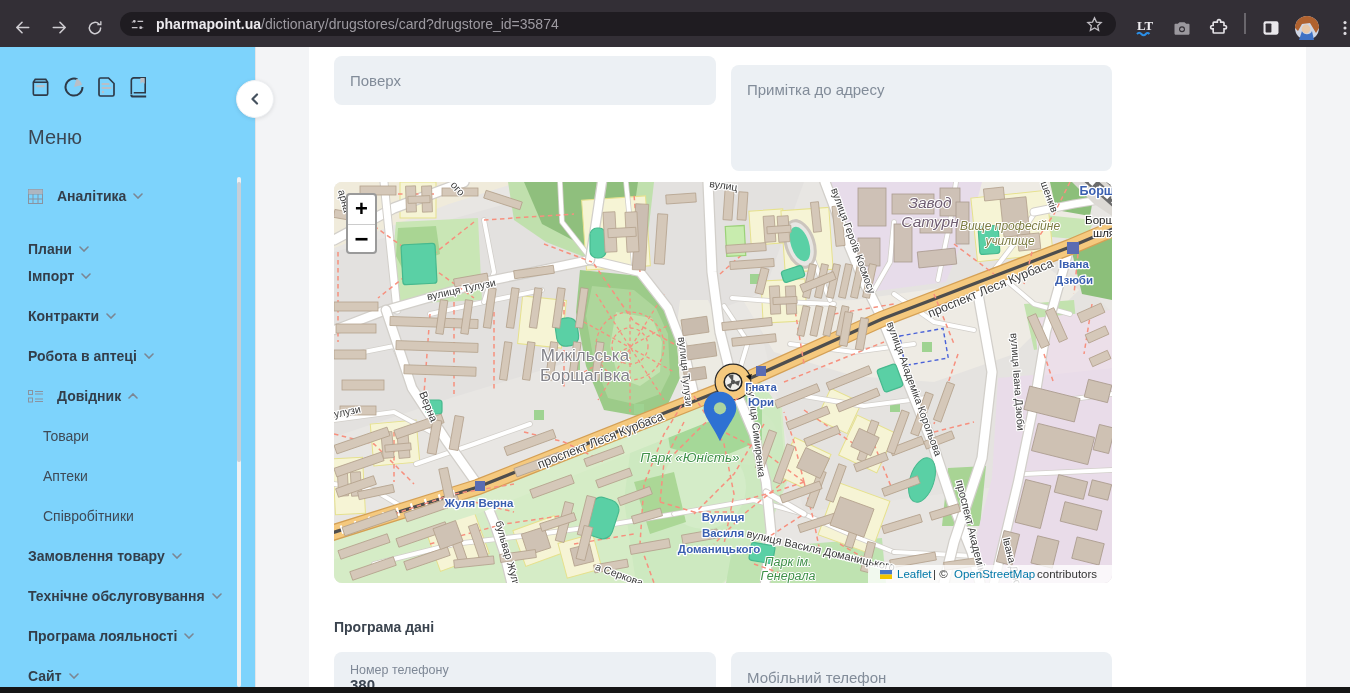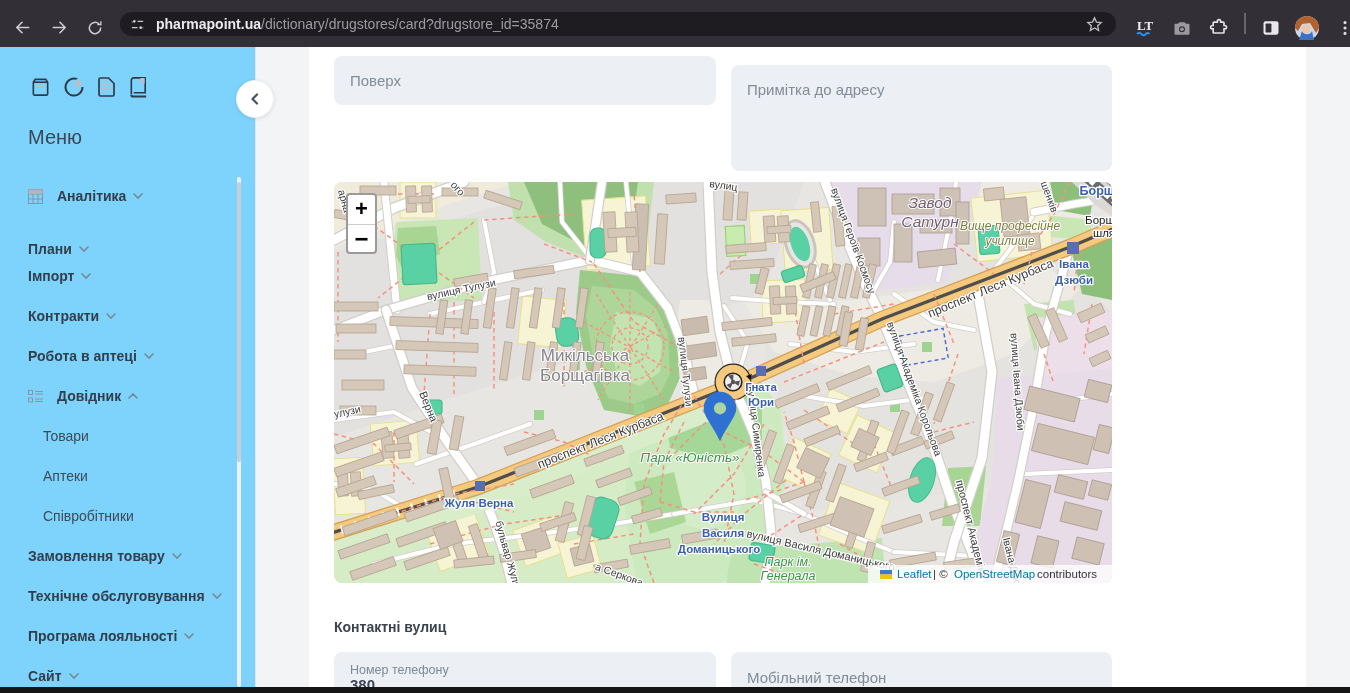--- a/index.html
+++ b/index.html
@@ -640,21 +640,21 @@
 <text x="599" y="396" font-size="11.5" fill="#333333">| ©</text>
 <text x="620" y="396" font-size="11.5" fill="#0078a8">OpenStreetMap</text>
 <text x="703" y="396" font-size="11.5" fill="#333333">contributors</text>
       </svg></div>
   <div id="zoomctl">
       <div class="zb">+</div>
       <div class="sep"></div>
       <div class="zb" style="font-size:24px">−</div>
     </div>
 
-  <div style="position:absolute; left:334px; top:572px; font-size:14px; font-weight:bold; color:#3a434e;">Контактні вулиц</div>
+  <div style="position:absolute; left:334px; top:572px; font-size:14px; font-weight:bold; color:#3a434e;">Програма дані</div>
   <div class="field" style="left:334px; top:605px; width:382px; height:60px;">
     <div style="position:absolute; left:16px; top:11px; font-size:12.5px; color:#7e8896;">Номер телефону</div>
     <div style="position:absolute; left:16px; top:24px; font-size:15px; color:#3c4653;font-weight:bold;">380</div>
   </div>
   <div class="field" style="left:731px; top:605px; width:381px; height:60px;">
     <div class="ph" style="position:absolute; left:16px; top:17px;">Мобільний телефон</div>
   </div>
 </div>
 
 <div id="bottombar"></div>

